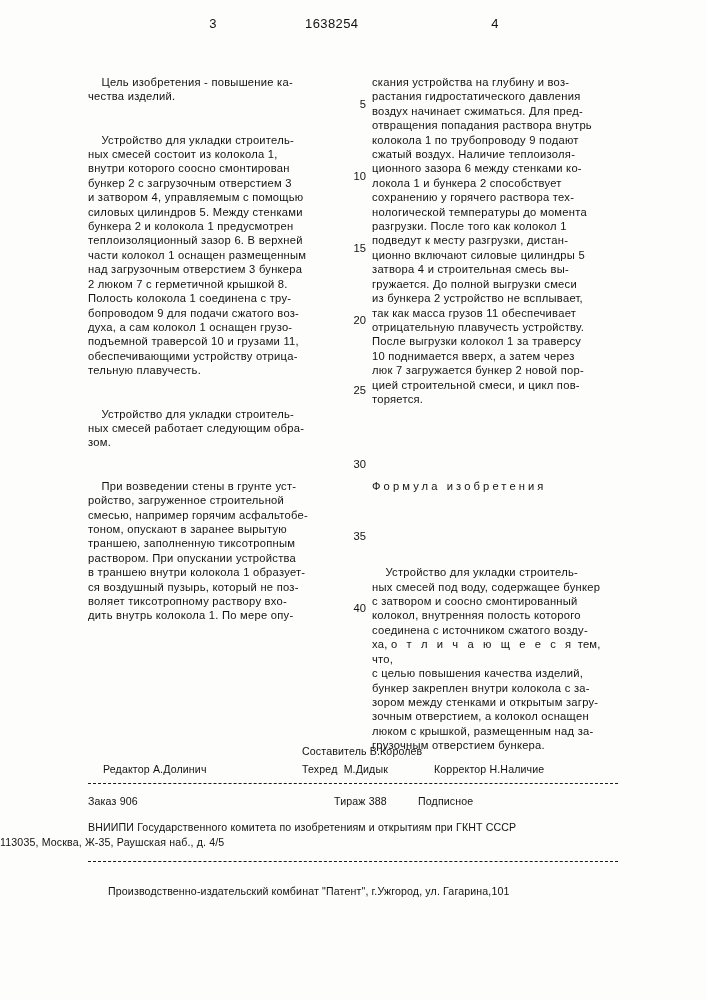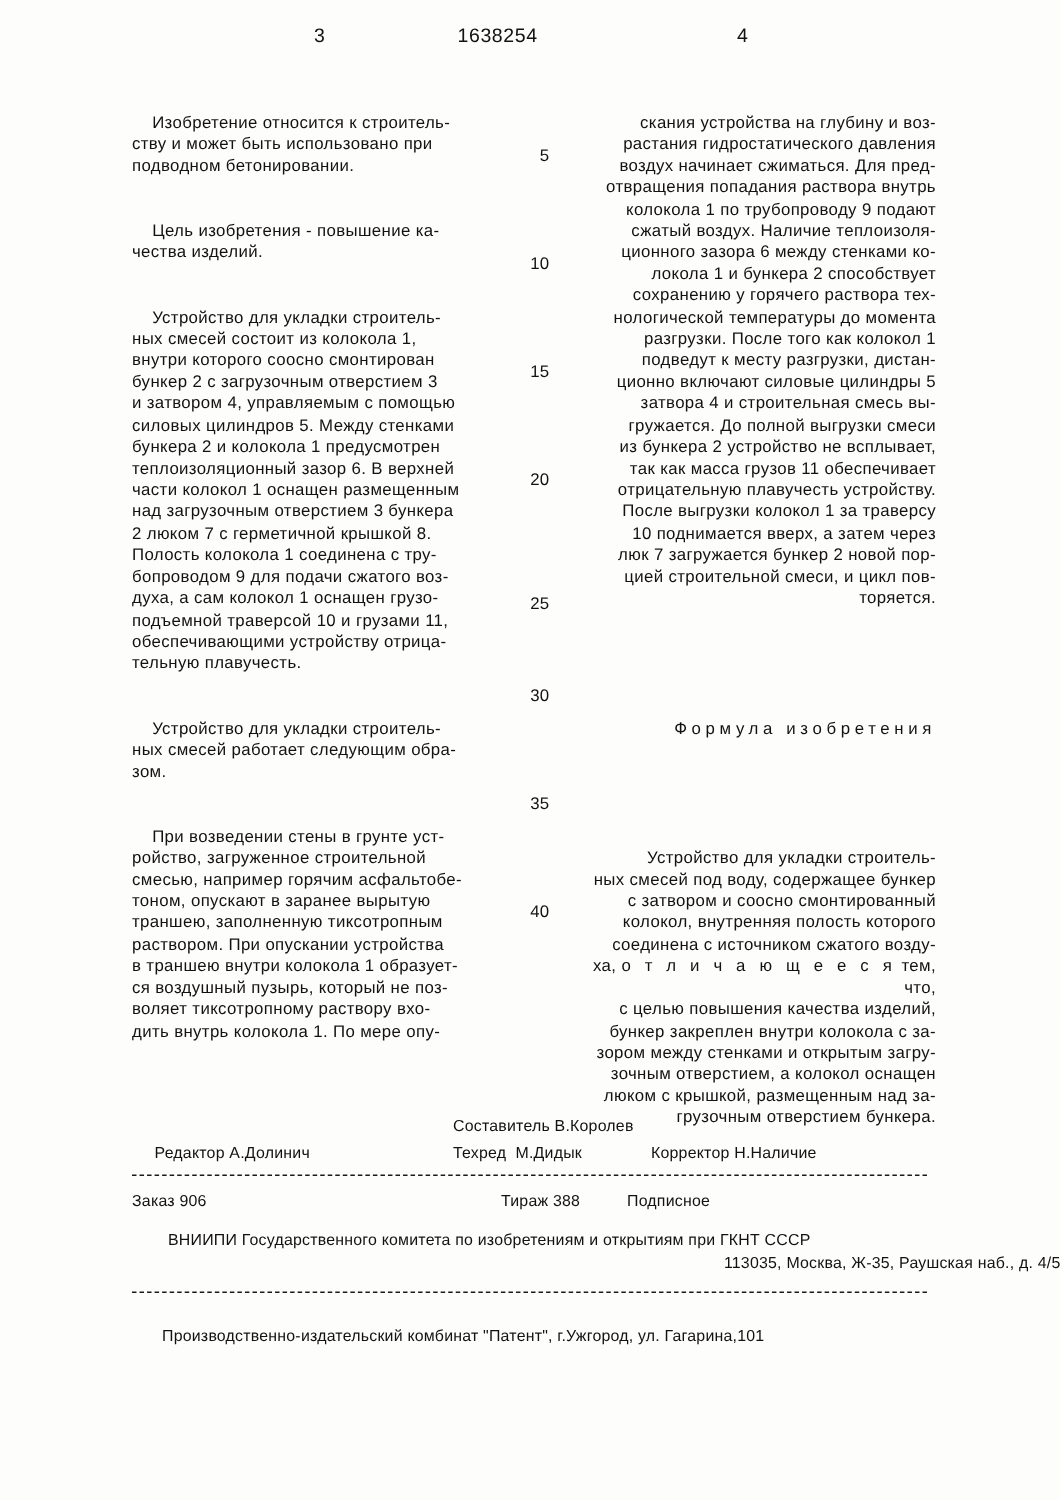--- a/index.html
+++ b/index.html
@@ -66,21 +66,21 @@
   .col {
     position: absolute;
     top: 46px;
     font-size: 11.2px;
     line-height: 14.42px;
     font-family: "Liberation Sans", "DejaVu Sans", sans-serif;
     letter-spacing: .25px;
     white-space: pre;
   }
   .col-left  { left: 88px;  width: 246px; }
-  .col-right { left: 372px; width: 252px; text-align: right; }
+  .col-right { left: 372px; width: 252px; }
 
   .col p {
     margin: 0;
     white-space: pre-wrap;
   }
 
   .spaced { letter-spacing: 3.1px; }
 
   .blank { display: block; height: 14.42px; }
 
@@ -166,28 +166,27 @@
     position: absolute;
     left: 418px;
     top: 50px;
     white-space: pre;
   }
   .vniipi {
     position: absolute;
     left: 88px;
     top: 76px;
     white-space: pre;
-    margin-left: 24px;
   }
   .addr {
     position: absolute;
     left: 0;
     top: 91px;
     width: 707px;
-    text-align: right;
+    text-align: left;
     white-space: pre;
   }
   .combinat {
     position: absolute;
     left: 88px;
     top: 140px;
     white-space: pre;
     padding-left: 20px;
   }
 </style>
@@ -196,23 +195,20 @@
 
 <div class="page">
 
   <div class="runhead">
     <div class="pno-left">3</div>
     <div class="docnum">1638254</div>
     <div class="pno-right">4</div>
   </div>
 
   <div class="col col-left">
-    <p>    Изобретение относится к строитель-
-ству и может быть использовано при
-подводном бетонировании.</p>
     <p>    Цель изобретения - повышение ка-
 чества изделий.</p>
     <p>    Устройство для укладки строитель-
 ных смесей состоит из колокола 1,
 внутри которого соосно смонтирован
 бункер 2 с загрузочным отверстием 3
 и затвором 4, управляемым с помощью
 силовых цилиндров 5. Между стенками
 бункера 2 и колокола 1 предусмотрен
 теплоизоляционный зазор 6. В верхней
@@ -238,21 +234,21 @@
 ся воздушный пузырь, который не поз-
 воляет тиксотропному раствору вхо-
 дить внутрь колокола 1. По мере опу-</p>
   </div>
 
   <div class="linenums">
     <span style="top:50.5px">5</span>
     <span style="top:122.6px">10</span>
     <span style="top:194.7px">15</span>
     <span style="top:266.8px">20</span>
-    <span style="top:350px">25</span>
+    <span style="top:337px">25</span>
     <span style="top:411.0px">30</span>
     <span style="top:483.1px">35</span>
     <span style="top:555.2px">40</span>
   </div>
 
   <div class="col col-right">
     <p>скания устройства на глубину и воз-
 растания гидростатического давления
 воздух начинает сжиматься. Для пред-
 отвращения попадания раствора внутрь

